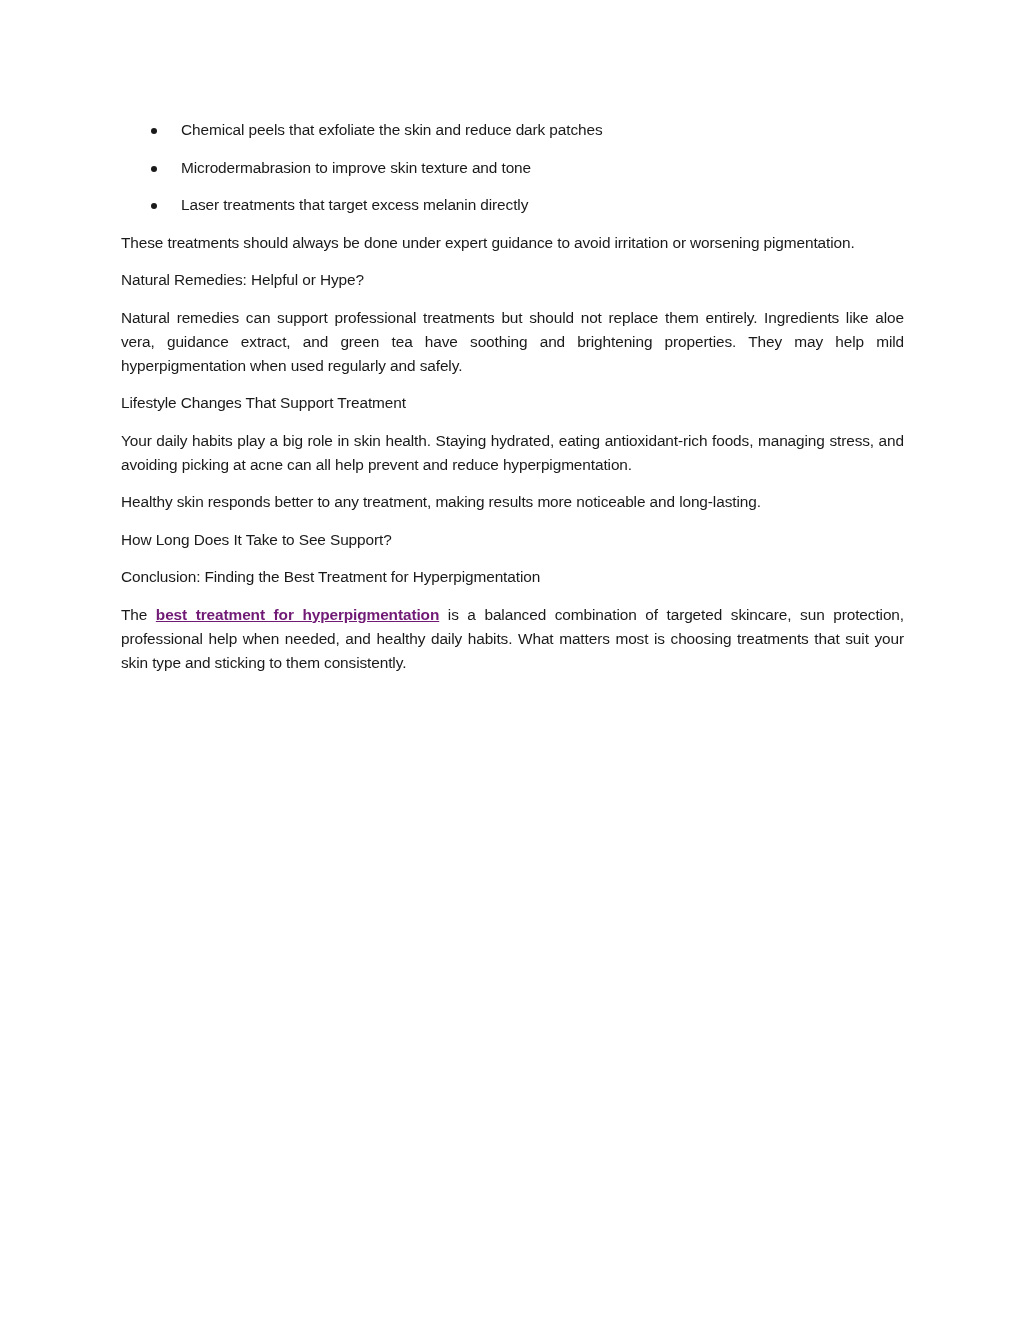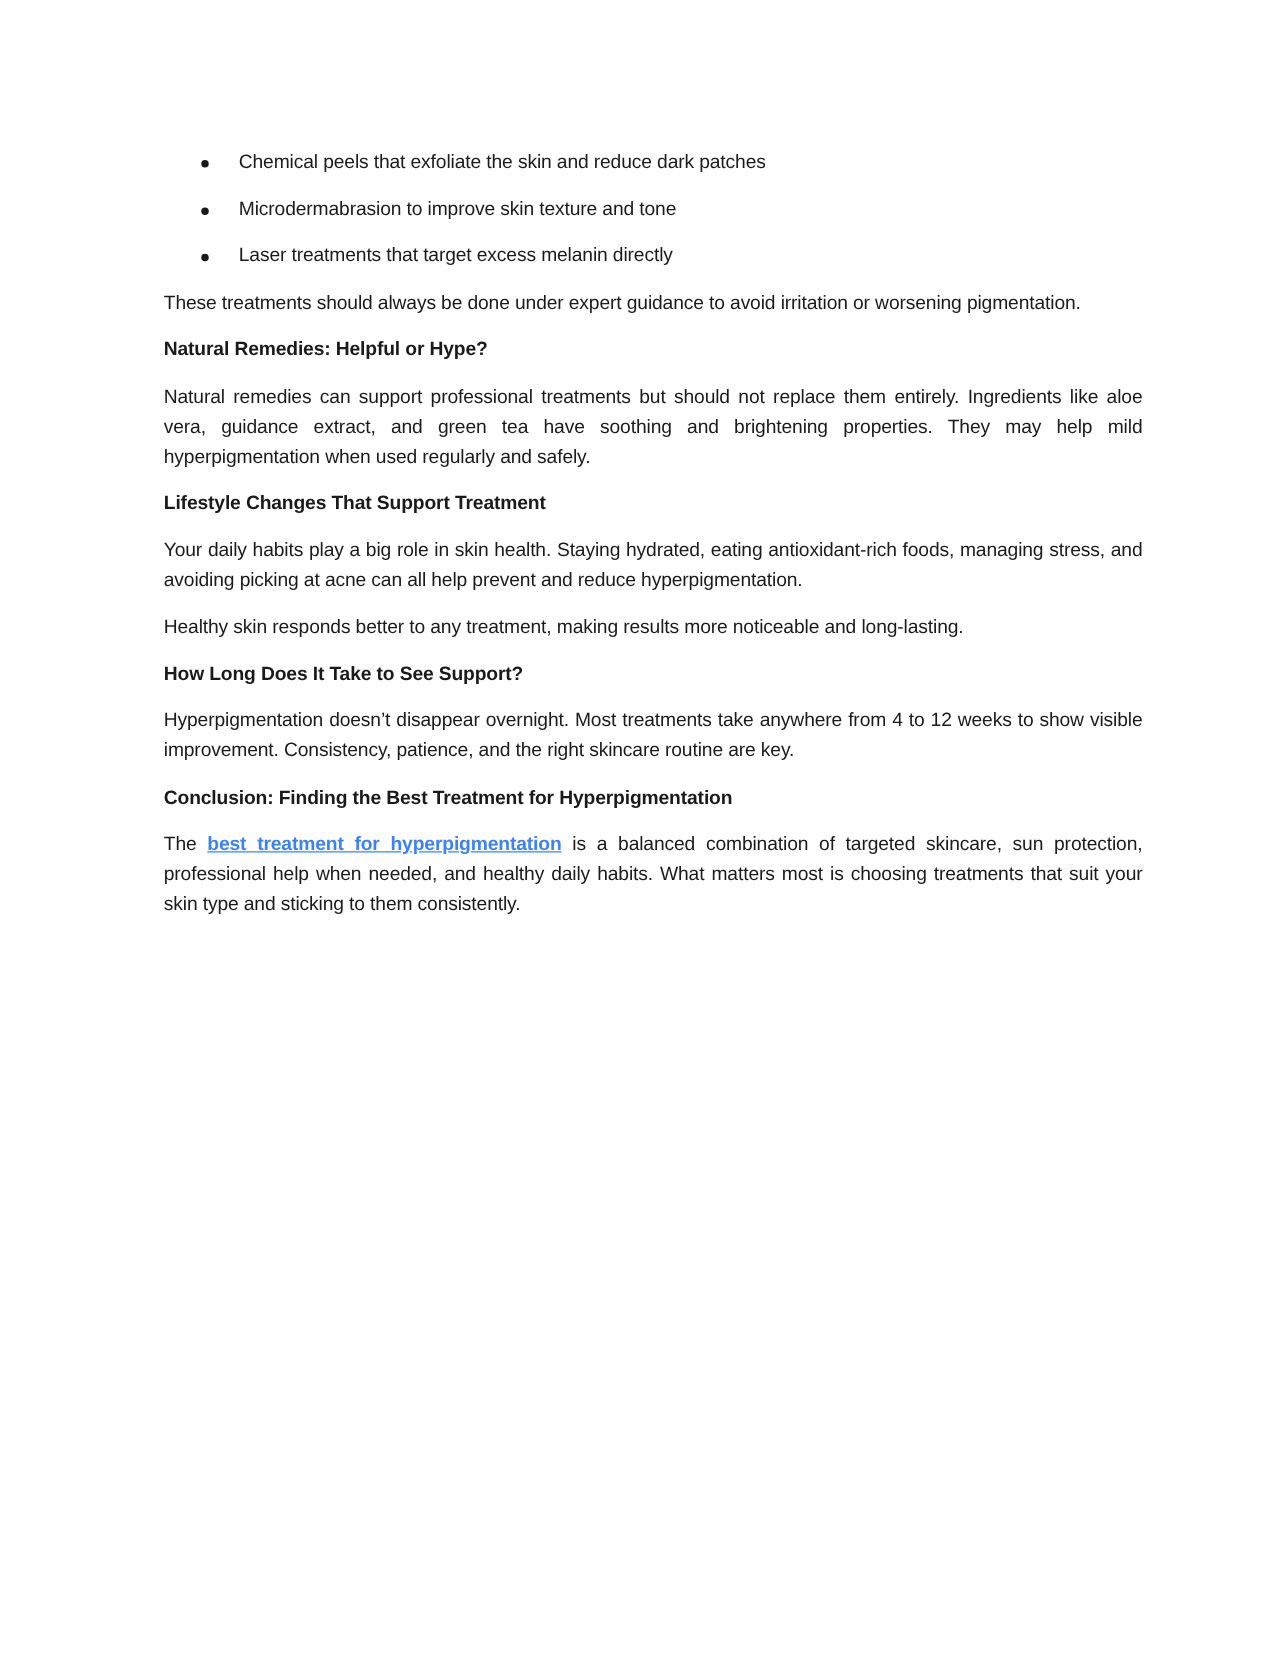--- a/index.html
+++ b/index.html
@@ -1,47 +1,46 @@
 <!DOCTYPE html>
 <html><head>
 <meta charset="utf-8">
 <style>
   html, body { margin: 0; padding: 0; background: #ffffff; }
   body { width: 1024px; height: 1325px; position: relative; overflow: hidden; }
   .page {
-    position: absolute; left: 131px; top: 118px; width: 783px;
+    position: absolute; left: 121px; top: 118px; width: 783px;
     font-family: "Liberation Sans", sans-serif; font-size: 15.4px; color: #1a1a1a;
     line-height: 24px; letter-spacing: -0.1px;
   }
   ul.bullets { list-style: none; margin: 0; padding: 0; }
   ul.bullets li { position: relative; padding-left: 60px; height: 24px; margin-bottom: 13.5px; }
   ul.bullets li .dot {
     position: absolute; left: 30px; top: 10px; width: 6px; height: 6px;
     border-radius: 50%; background: #1a1a1a;
   }
   p { margin: 0 0 13.5px 0; text-align: justify; }
-  p.heading { font-weight: bold; }
-  a.link { color: #3b82f6; font-weight: bold; }
+  p.heading { font-weight: normal; }
+  a.link { color: #701a75; font-weight: bold; }
 </style>
 </head>
 <body>
 
 <div class="page">
   <ul class="bullets">
     <li><span class="dot"></span><span>Chemical peels that exfoliate the skin and reduce dark patches</span></li>
     <li><span class="dot"></span><span>Microdermabrasion to improve skin texture and tone</span></li>
     <li><span class="dot"></span><span>Laser treatments that target excess melanin directly</span></li>
   </ul>
   <p>These treatments should always be done under expert guidance to avoid irritation or worsening pigmentation.</p>
 
   <p class="heading">Natural Remedies: Helpful or Hype?</p>
   <p>Natural remedies can support professional treatments but should not replace them entirely. Ingredients like aloe vera, guidance extract, and green tea have soothing and brightening properties. They may help mild hyperpigmentation when used regularly and safely.</p>
 
   <p class="heading">Lifestyle Changes That Support Treatment</p>
   <p>Your daily habits play a big role in skin health. Staying hydrated, eating antioxidant-rich foods, managing stress, and avoiding picking at acne can all help prevent and reduce hyperpigmentation.</p>
   <p>Healthy skin responds better to any treatment, making results more noticeable and long-lasting.</p>
 
   <p class="heading">How Long Does It Take to See Support?</p>
-  <p>Hyperpigmentation doesn’t disappear overnight. Most treatments take anywhere from 4 to 12 weeks to show visible improvement. Consistency, patience, and the right skincare routine are key.</p>
 
   <p class="heading">Conclusion: Finding the Best Treatment for Hyperpigmentation</p>
   <p><span>The </span><a class="link" href="#">best treatment for hyperpigmentation</a><span> is a balanced combination of targeted skincare, sun protection, professional help when needed, and healthy daily habits. What matters most is choosing treatments that suit your skin type and sticking to them consistently.</span></p>
 </div>
 
 </body></html>

